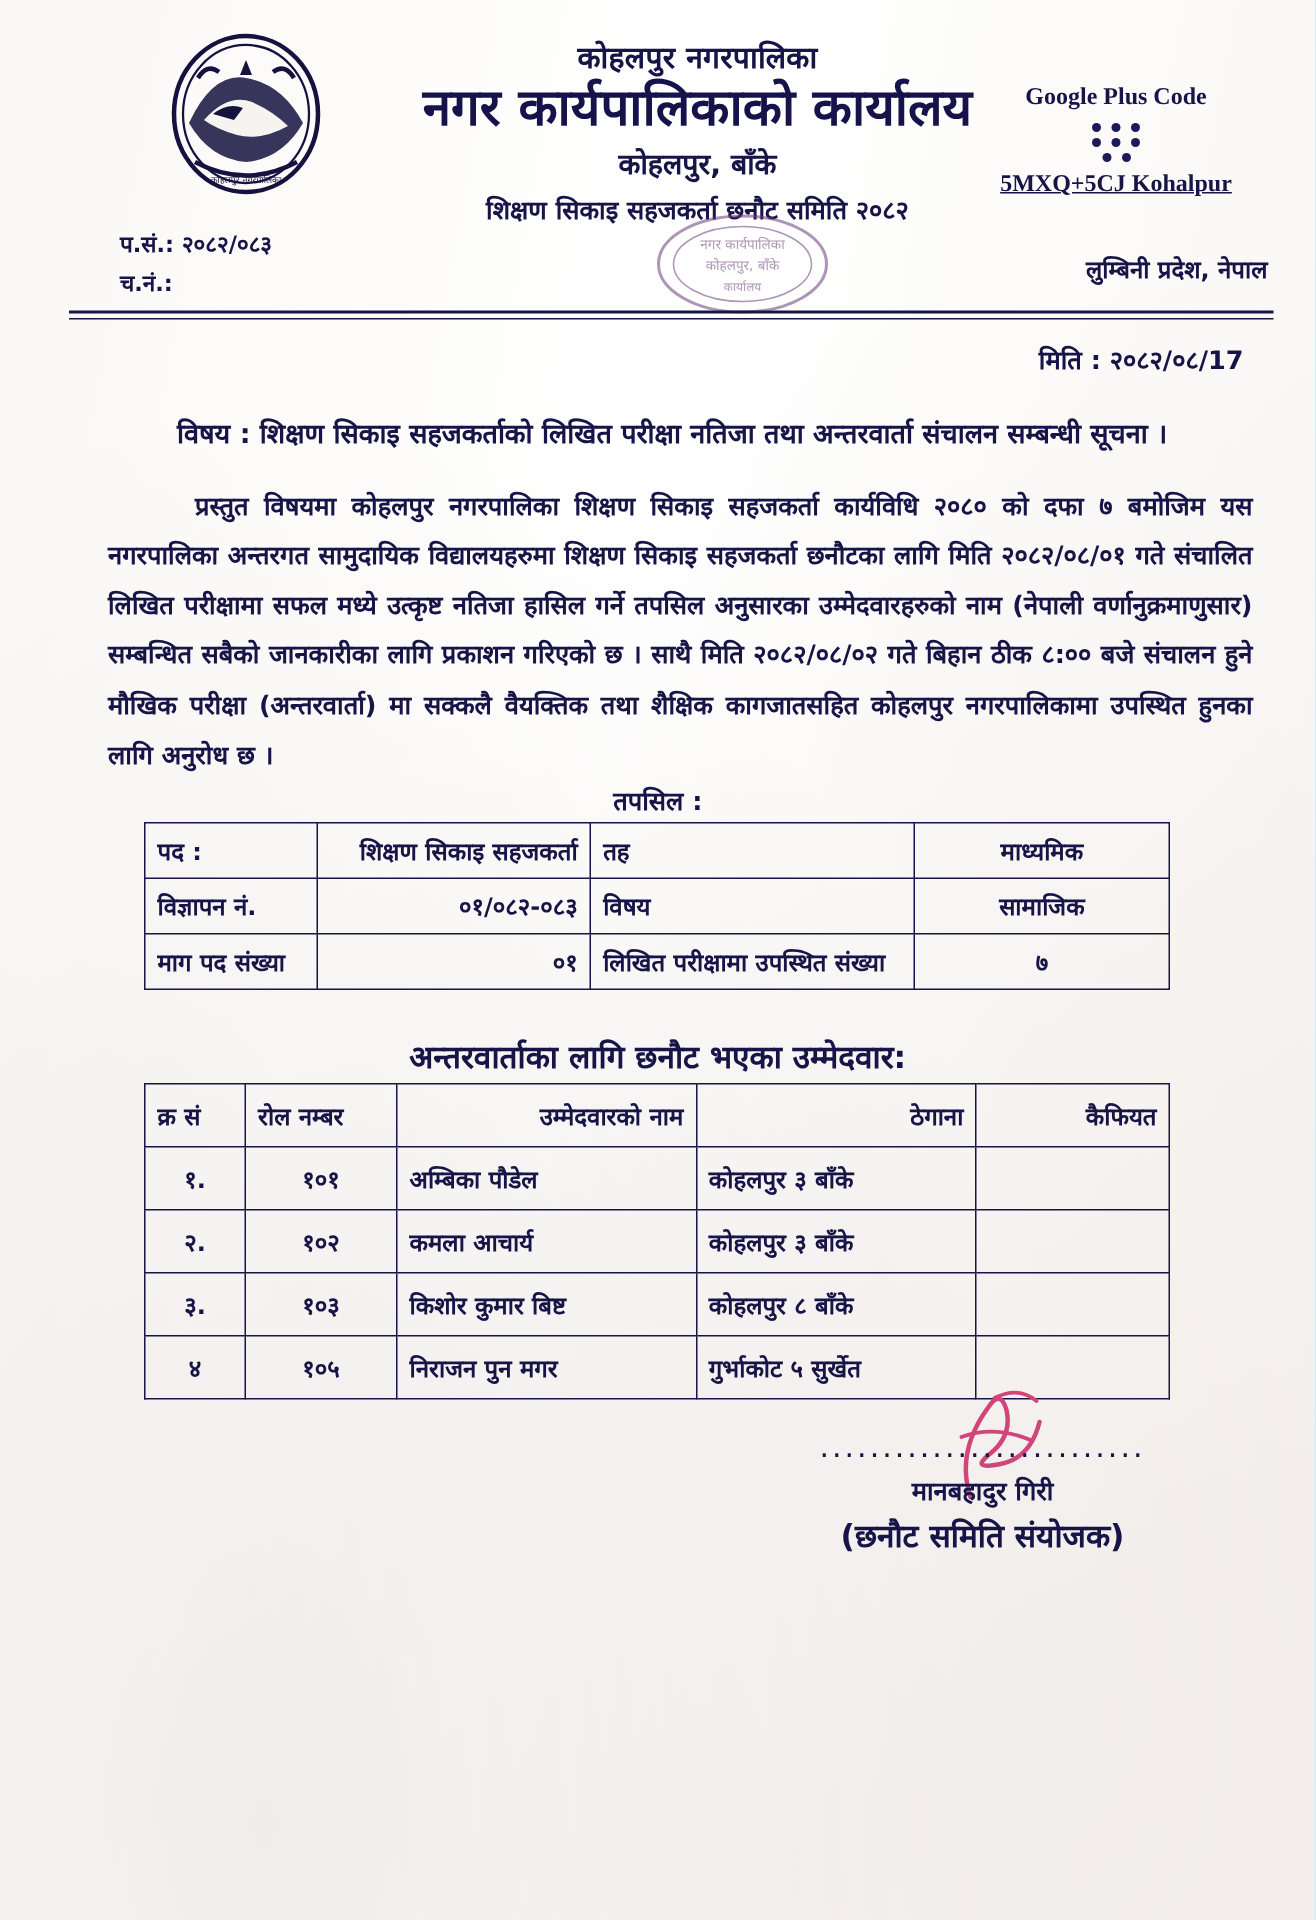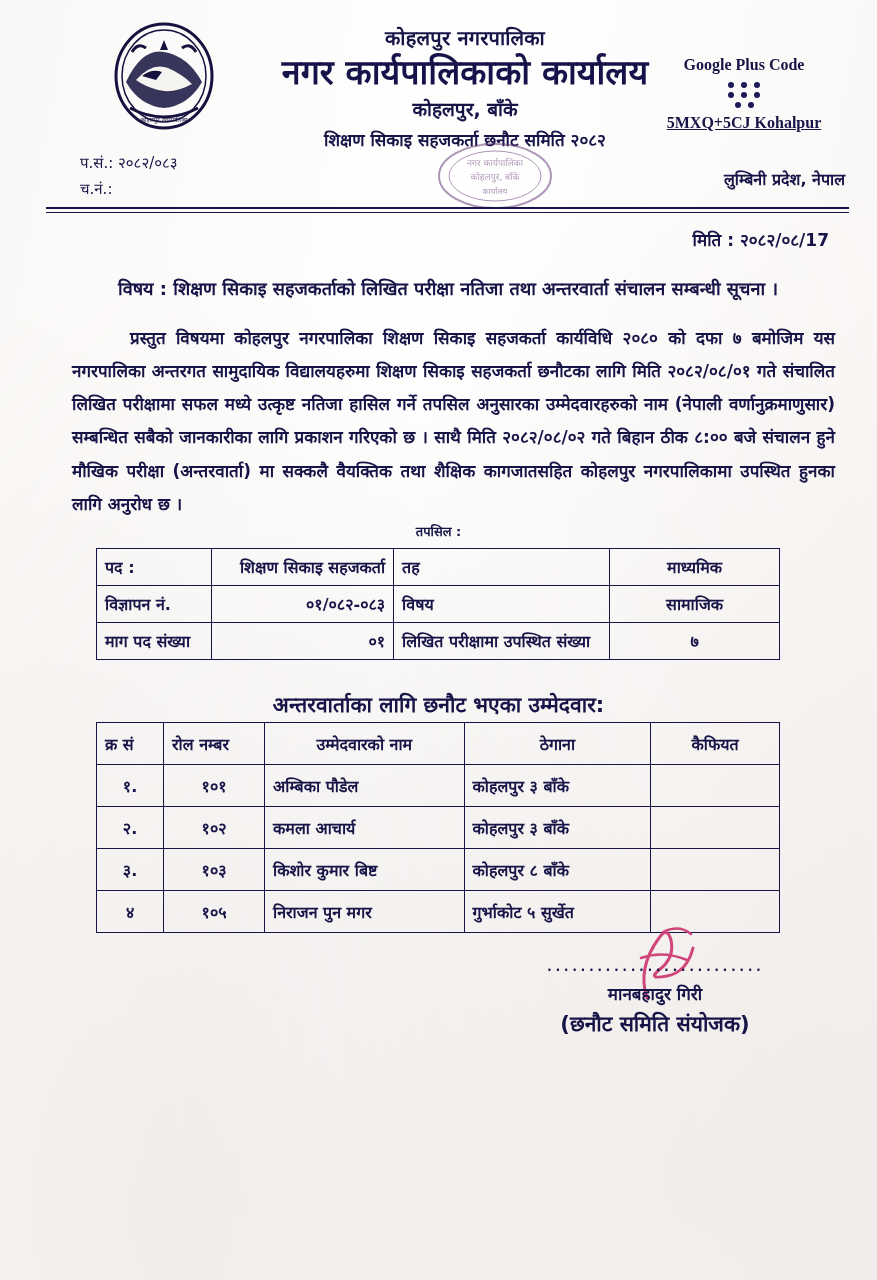--- a/index.html
+++ b/index.html
@@ -119,21 +119,21 @@
     text-decoration: underline;
   }
 
   .ref-left {
     position: absolute;
     left: 80px;
     top: 150px;
     font-size: 15px;
     color: #171447;
     line-height: 1.75;
-    font-weight: normal;
+    font-weight: bold;
   }
   .prov-right {
     position: absolute;
     right: 32px;
     top: 168px;
     font-size: 16px;
     color: #171447;
     font-weight: bold;
   }
 
@@ -193,21 +193,21 @@
     text-align: justify;
     text-indent: 58px;
     font-weight: bold;
   }
 
   .tapsil-title {
     position: absolute;
     left: 0; right: 0;
     top: 522px;
     text-align: center;
-    font-size: 13px;
+    font-size: 17px;
     font-weight: bold;
     color: #171447;
   }
 
   
   table {
     border-collapse: collapse;
     font-size: 16px;
     color: #171447;
     font-weight: bold;
@@ -243,21 +243,21 @@
     left: 96px;
     top: 722px;
     width: 684px;
   }
   .t2 td { height: 31px; }
   .t2 td.k1 { width: 58px; text-align: center; }
   .t2 td.k2 { width: 96px; text-align: center; }
   .t2 td.k3 { width: 208px; }
   .t2 td.k4 { width: 196px; }
   .t2 td.k5 { width: 126px; }
-  .t2 .hdr td { text-align: center; }
+  .t2 .hdr td { text-align: right; }
   .t2 .hdr td.k1, .t2 .hdr td.k2 { text-align: left; }
 
   
   .sig-block {
     position: absolute;
     right: 92px;
     top: 952px;
     width: 260px;
     text-align: center;
     color: #171447;

